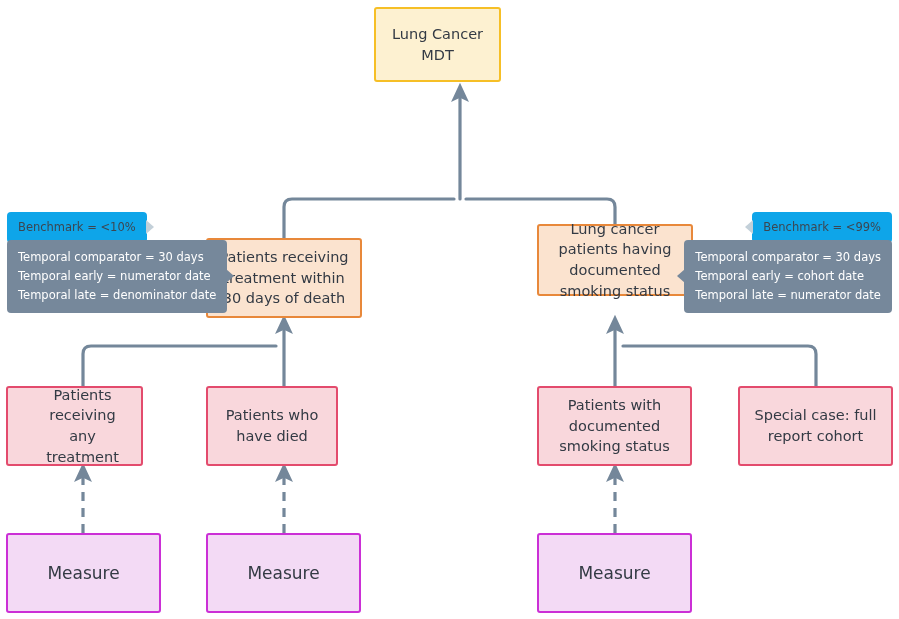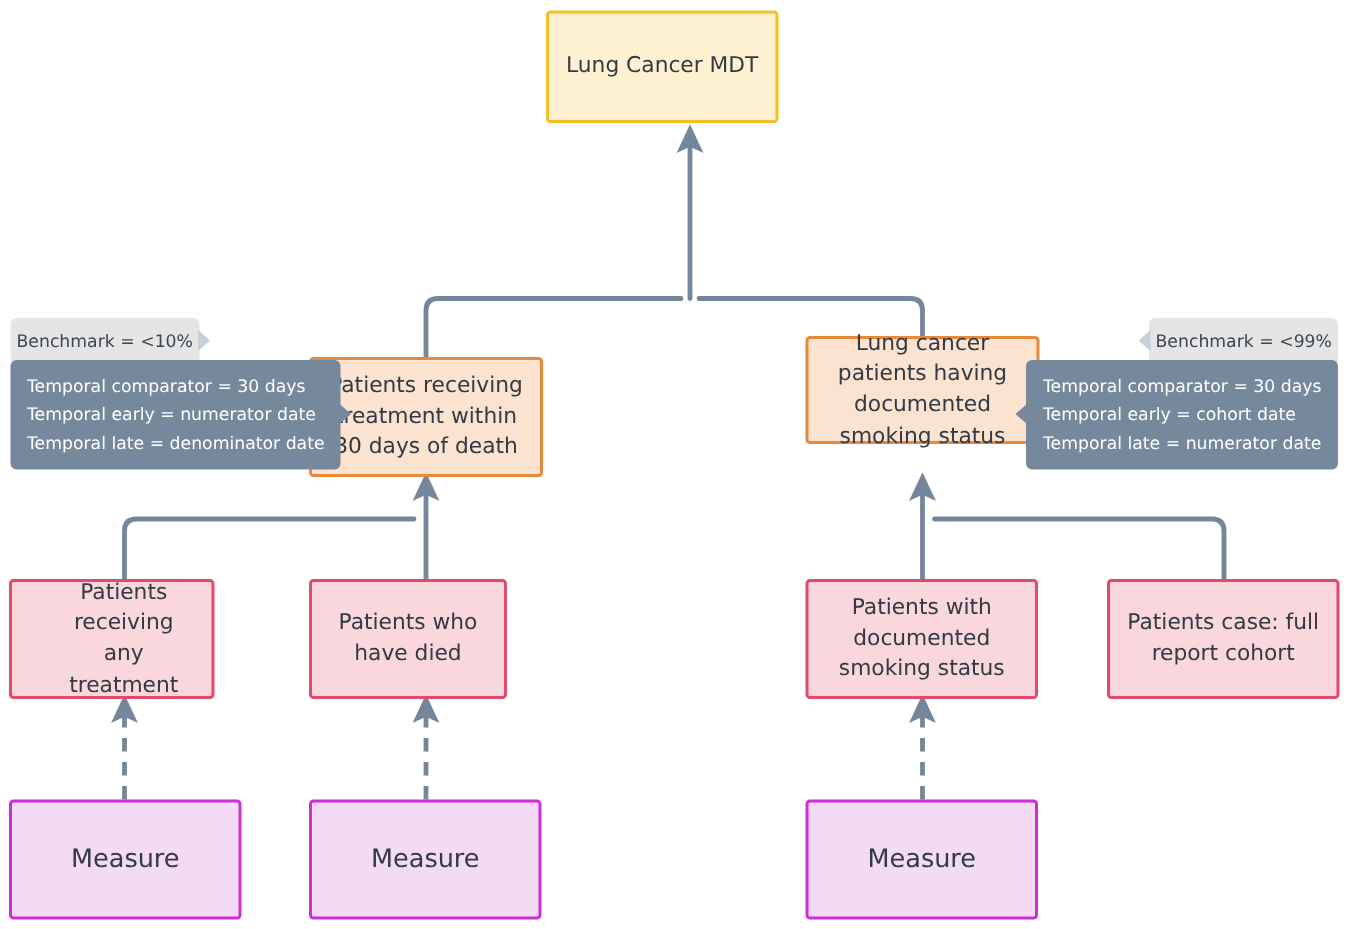--- a/index.html
+++ b/index.html
@@ -66,23 +66,23 @@
     font-size:11.5px;
     line-height:1.65;
   }
   .anno-body{
     position:relative;
     background:#76889b;
     border-radius:4px;
     padding:8px 11px;
   }
   .anno-benchmark .anno-body{
-    background:#e5e5e5;
+    background:#0ea5e9;
     color:#3c4651;
-    padding:6px 4px;
+    padding:6px 11px;
     font-size:11.5px;
   }
   
   .anno.point-right .anno-body:after{
     content:"";
     position:absolute;
     right:-7px;
     top:50%;
     margin-top:-7px;
     width:0;height:0;
@@ -138,21 +138,21 @@
       <path d="M615,386 L615,325" fill="none" stroke="#74879a" stroke-width="3.2" stroke-linecap="round" marker-end="url(#arrowhead)"></path>
     </g>
 
     <g>
       <path d="M83,533 L83,473" fill="none" stroke="#74879a" stroke-width="3.2" stroke-dasharray="9 7" stroke-linecap="butt" marker-end="url(#arrowhead)"></path>
       <path d="M284,533 L284,473" fill="none" stroke="#74879a" stroke-width="3.2" stroke-dasharray="9 7" stroke-linecap="butt" marker-end="url(#arrowhead)"></path>
       <path d="M615,533 L615,473" fill="none" stroke="#74879a" stroke-width="3.2" stroke-dasharray="9 7" stroke-linecap="butt" marker-end="url(#arrowhead)"></path>
     </g>
   </svg>
 
-  <div class="node node-root" style="left:364px;top:7px;width:155px;height:75px;">
+  <div class="node node-root" style="left:374px;top:7px;width:127px;height:75px;">
     <div class="node-inner">Lung Cancer MDT</div>
   </div>
 
   <div class="node node-indicator" style="left:206px;top:238px;width:156px;height:80px;">
     <div class="node-inner">Patients receiving treatment within 30 days of death</div>
   </div>
 
   <div class="node node-indicator" style="left:537px;top:224px;width:156px;height:72px;">
     <div class="node-inner">Lung cancer patients having documented smoking status</div>
   </div>
@@ -163,21 +163,21 @@
 
   <div class="node node-cohort" style="left:206px;top:386px;width:132px;height:80px;">
     <div class="node-inner">Patients who have died</div>
   </div>
 
   <div class="node node-cohort" style="left:537px;top:386px;width:155px;height:80px;">
     <div class="node-inner">Patients with documented smoking status</div>
   </div>
 
   <div class="node node-cohort" style="left:738px;top:386px;width:155px;height:80px;">
-    <div class="node-inner">Patients case: full report cohort</div>
+    <div class="node-inner">Special case: full report cohort</div>
   </div>
 
   <div class="node node-measure" style="left:6px;top:533px;width:155px;height:80px;">
     <div class="node-inner">Measure</div>
   </div>
 
   <div class="node node-measure" style="left:206px;top:533px;width:155px;height:80px;">
     <div class="node-inner">Measure</div>
   </div>
 

